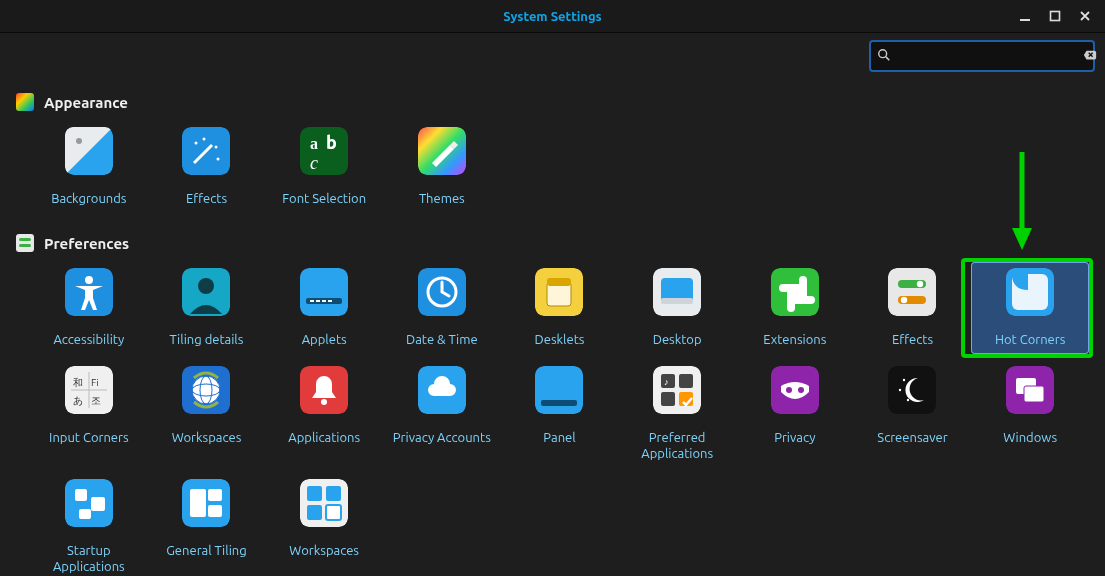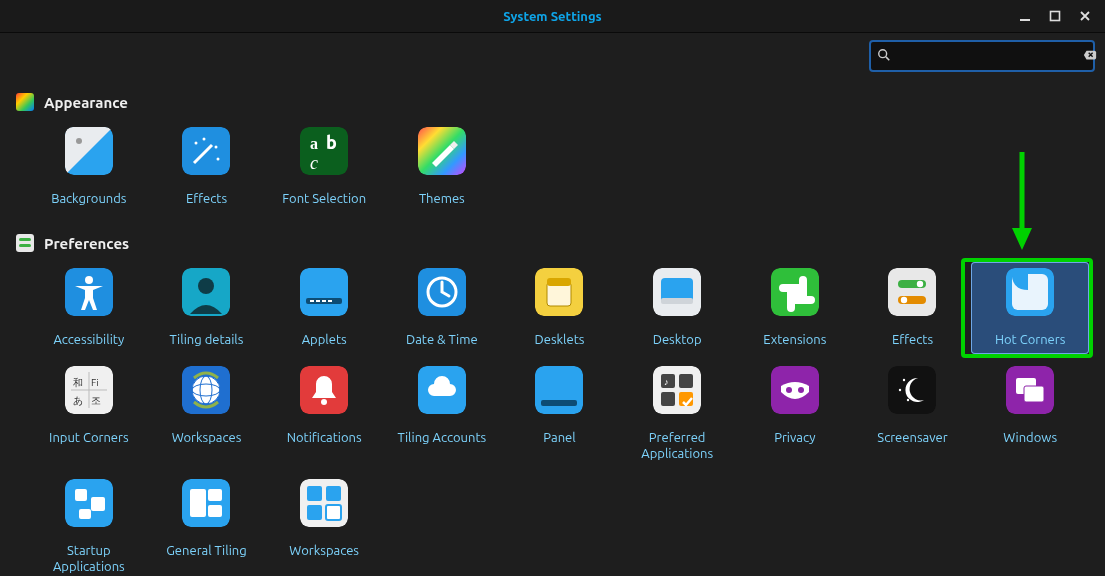--- a/index.html
+++ b/index.html
@@ -309,31 +309,31 @@
         </div>
 
         <div class="item">
           <div class="icon">
             <svg viewBox="0 0 48 48" class="tile">
                 <rect width="48" height="48" rx="9" fill="#e23b3b"></rect>
                 <path d="M24 10 a8 8 0 0 1 8 8 v8 l4 6 H12 l4-6 v-8 a8 8 0 0 1 8-8 z" fill="#fff"></path>
                 <circle cx="24" cy="36" r="3" fill="#fff"></circle>
               </svg>
           </div>
-          <div class="label">Notifications</div>
+          <div class="label">Applications</div>
         </div>
 
         <div class="item">
           <div class="icon">
             <svg viewBox="0 0 48 48" class="tile">
                 <rect width="48" height="48" rx="9" fill="#2aa3ef"></rect>
                 <path d="M16 30 a6 6 0 0 1 0-12 a8 8 0 0 1 16 0 a6 6 0 0 1 0 12 z" fill="#fff"></path>
               </svg>
           </div>
-          <div class="label">Tiling Accounts</div>
+          <div class="label">Privacy Accounts</div>
         </div>
 
         <div class="item">
           <div class="icon">
             <svg viewBox="0 0 48 48" class="tile">
                 <rect width="48" height="48" rx="9" fill="#2aa3ef"></rect>
                 <rect x="6" y="34" width="36" height="6" rx="2" fill="#0d4c74"></rect>
               </svg>
           </div>
           <div class="label">Panel</div>

